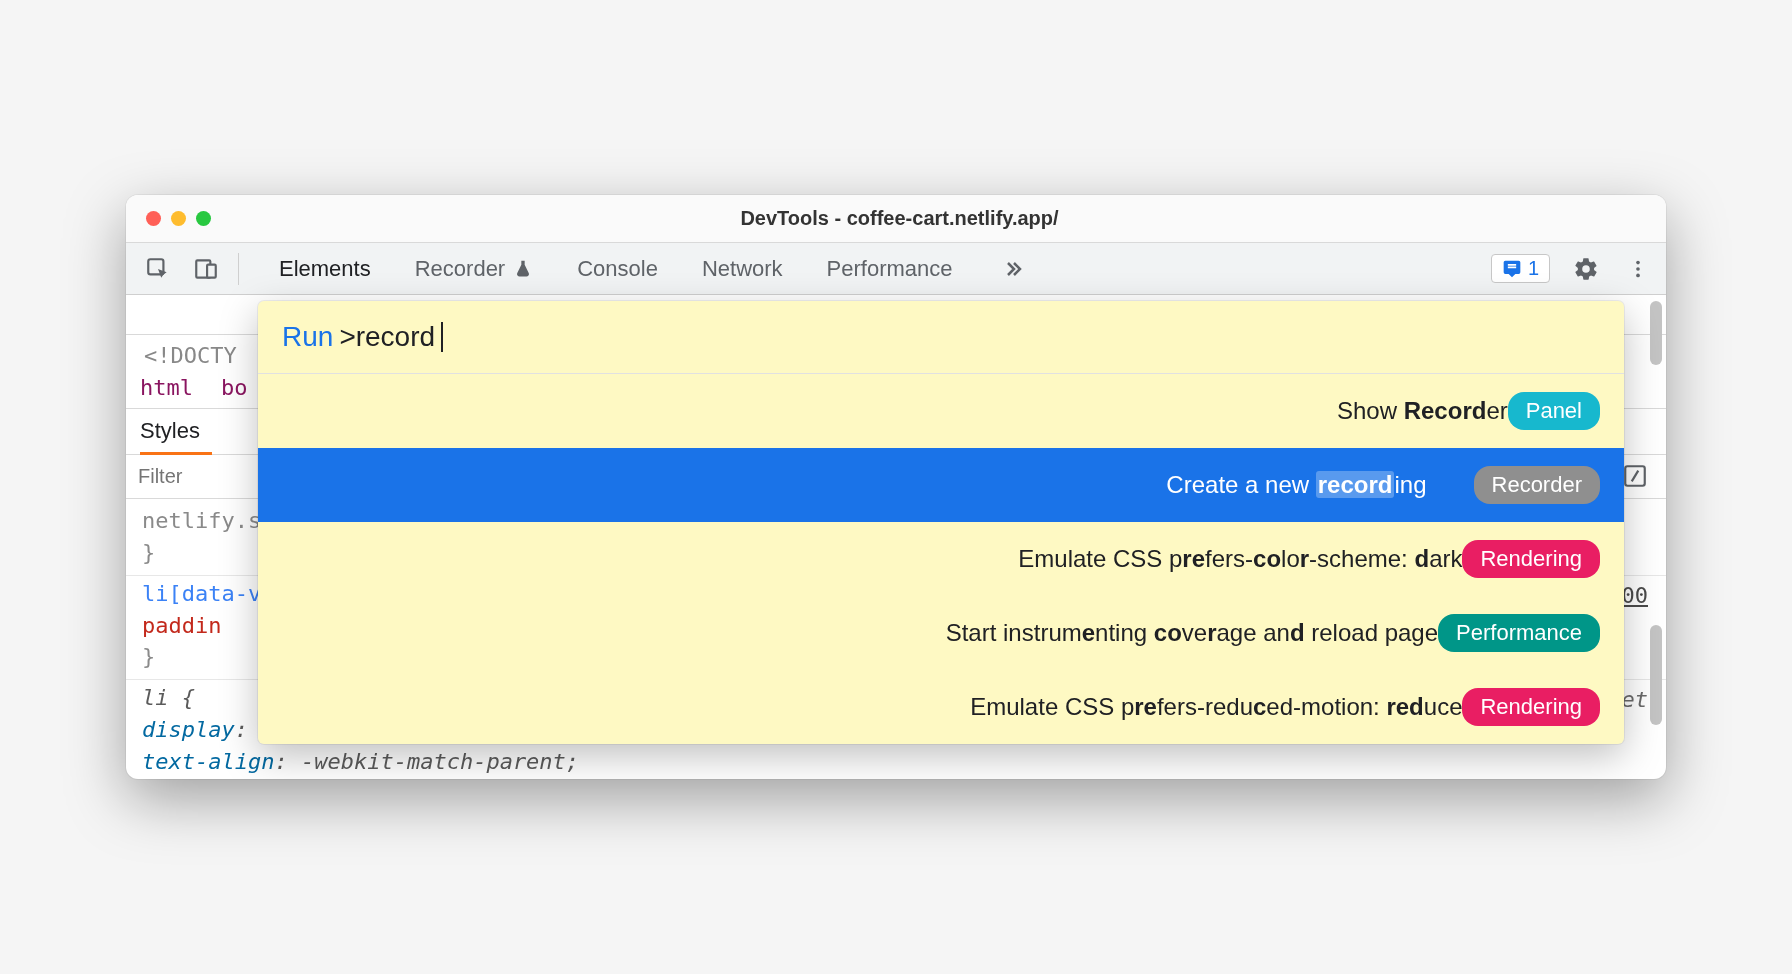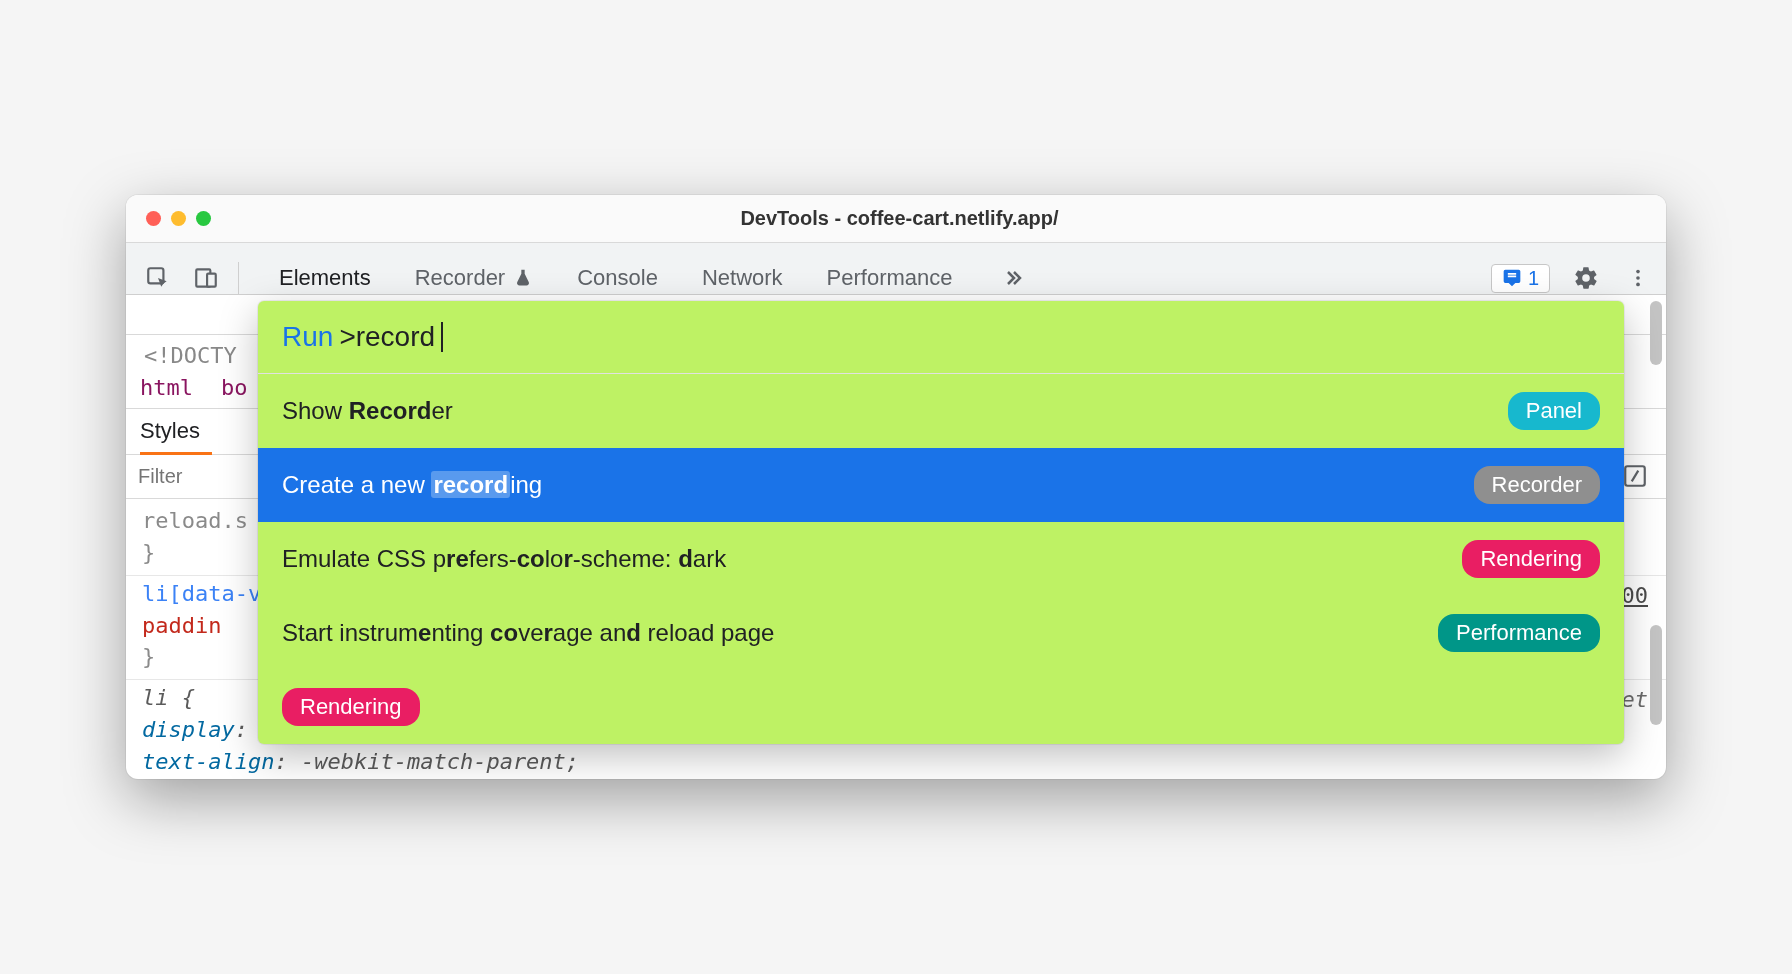--- a/index.html
+++ b/index.html
@@ -43,21 +43,21 @@
     font-weight: 600;
     color: #333;
     pointer-events: none;
   }
   
   .tabstrip {
     height: 52px;
     background: #f1f3f4;
     border-bottom: 1px solid #cfcfcf;
     display: flex;
-    align-items: flex-end;
+    align-items: center;
     padding: 0 12px 0 8px;
   }
   .ts-left {
     display: flex;
     align-items: center;
     gap: 16px;
     padding: 0 16px 0 8px;
     border-right: 1px solid #cfcfcf;
   }
   .icon-btn {
@@ -217,21 +217,21 @@
     height: 100px;
     background: #c4c4c4;
     border-radius: 6px;
   }
   
   .cmdmenu {
     position: absolute;
     top: 106px;
     left: 132px;
     right: 42px;
-    background: #bef264;
+    background: #fef9c3;
     border-radius: 6px;
     box-shadow: 0 12px 38px rgba(0,0,0,0.25), 0 0 0 1px rgba(0,0,0,0.06);
     overflow: hidden;
   }
   .cmd-input-row {
     padding: 20px 24px 20px 24px;
     border-bottom: 1px solid #e1e1e1;
     font-size: 28px;
     display: flex;
     align-items: center;
@@ -244,21 +244,21 @@
     height: 30px;
     background: #202124;
     display: inline-block;
     animation: blink 1s step-end infinite;
   }
   @keyframes blink { 50% { opacity: 0; } }
   .cmd-list { }
   .cmd-item {
     display: flex;
     align-items: center;
-    justify-content: space-between;
+    justify-content: flex-end;
     padding: 18px 24px;
     font-size: 24px;
     color: #202124;
   }
   .cmd-item.sel {
     background: #1a73e8;
     color: #fff;
     gap: 47px;
   }
   .cmd-item .match-hl {
@@ -379,21 +379,21 @@
         <svg width="26" height="26" viewBox="0 0 24 24" fill="none" stroke="#5f6368" stroke-width="2">
             <rect x="3" y="3" width="18" height="18" rx="2"></rect>
             <path d="M15 7l-6 10"></path>
           </svg>
       </span>
     </div>
   </div>
 
   <div class="styles-code">
     <div class="rule">
-      <div><span class="gray">reload.s</span></div>
+      <div><span class="gray">netlify.s</span></div>
       <div class="gray">}</div>
     </div>
     <div class="rule">
       <span class="link">css:400</span>
       <div><span class="selector">li[data-v</span></div>
       <div><span class="prop">    paddin</span></div>
       <div class="gray">}</div>
     </div>
     <div class="rule">
       <span class="ua">user agent stylesheet</span>
@@ -423,18 +423,19 @@
         </div>
         <div class="cmd-item">
           <span>Emulate CSS p<b>re</b>fers-<b>co</b>lo<b>r</b>-scheme: <b>d</b>ark</span>
           <span class="badge badge-rendering">Rendering</span>
         </div>
         <div class="cmd-item">
           <span>Start instrum<b>e</b>nting <b>co</b>ve<b>r</b>age an<b>d</b> reload page</span>
           <span class="badge badge-performance">Performance</span>
         </div>
         <div class="cmd-item">
+          <span>Emulate CSS p<b>re</b>fers-redu<b>c</b>ed-motion: <b>red</b>uce</span>
           <span class="badge badge-rendering">Rendering</span>
         </div>
       </div>
   </div>
 
 </div>
 
 </body></html>

